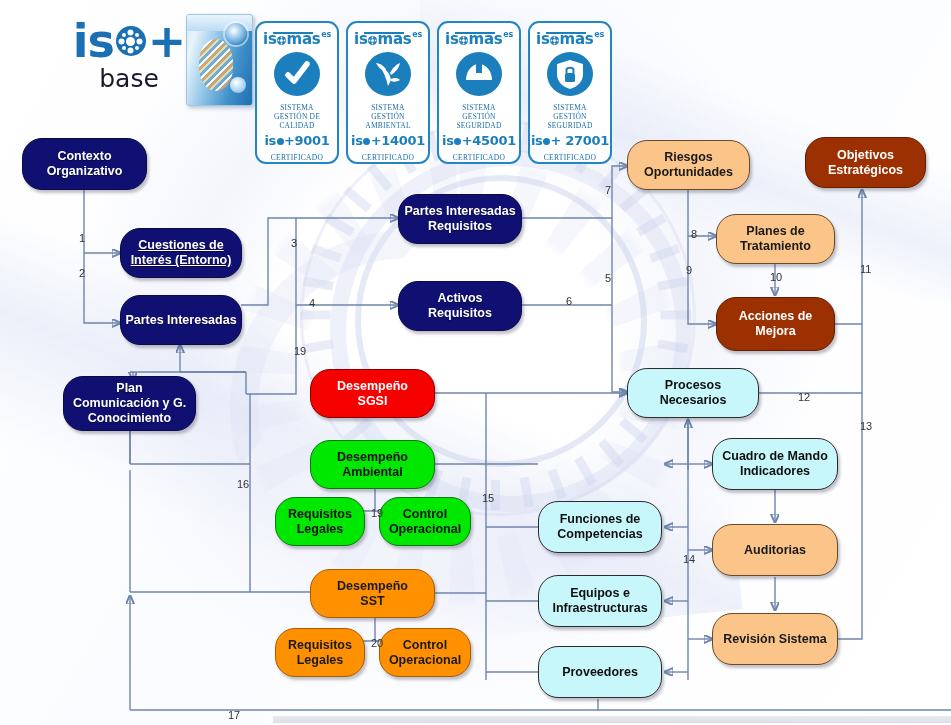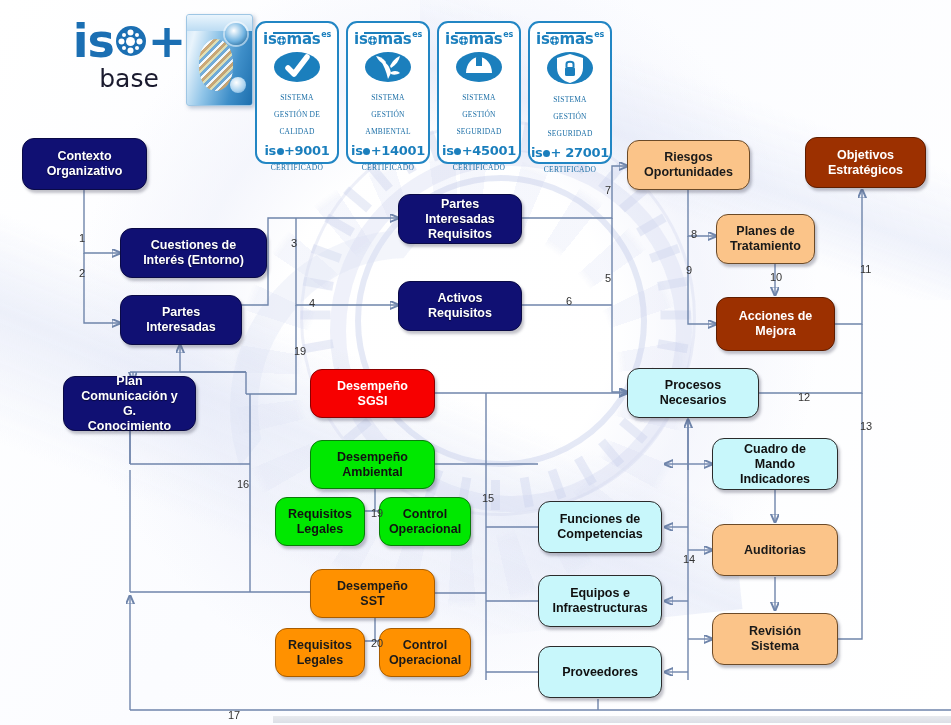--- a/index.html
+++ b/index.html
@@ -115,39 +115,39 @@
     box-shadow:0 -3px 0 -.6px #fff,0 3px 0 -.6px #fff,-3px 0 0 -.6px #fff,3px 0 0 -.6px #fff;
   }
   .badge .bsup{font-size:8px;font-weight:700;color:#1b7fbd;position:relative;top:-5px;margin-left:1px;}
   .badge .bline{width:40px;height:1.5px;background:#1b7fbd;position:absolute;left:16px;top:2px;}
   .badge .bcircle{
     width:46px;height:46px;border-radius:50%;background:#1b7fbd;margin-top:4px;
     display:flex;align-items:center;justify-content:center;color:#fff;
   }
   .badge .bsys{
     font-family:"Liberation Serif", serif;
-    font-size:7.5px;color:#1b6ea6;margin-top:7px;line-height:17px;text-align:center;letter-spacing:.2px;
+    font-size:7.5px;color:#1b6ea6;margin-top:7px;line-height:9px;text-align:center;letter-spacing:.2px;
   }
   .badge .bstd{
     font-family:"DejaVu Sans", sans-serif;font-weight:700;font-size:13px;color:#1b7fbd;margin-top:3px;
     display:flex;align-items:center;letter-spacing:-.3px;
   }
   .badge .bstd .dot{width:7px;height:7px;border-radius:50%;background:#1b7fbd;display:inline-block;margin:0 .5px;position:relative;top:1px;}
   .badge .bcert{
     font-family:"Liberation Serif", serif;font-size:7.5px;color:#1b6ea6;margin-top:5px;letter-spacing:.3px;
   }
 
   
   .node{
     position:absolute;box-sizing:border-box;
     display:flex;align-items:center;justify-content:center;text-align:center;
-    border-radius:12px;font-size:12.5px;font-weight:700;line-height:15px;
+    border-radius:20px;font-size:12.5px;font-weight:700;line-height:15px;
     border:1px solid rgba(0,0,0,.55);
     box-shadow:2px 3px 3px rgba(70,70,90,.33);
-    padding:2px 12px;
+    padding:2px 4px;
     font-family:"Liberation Sans", sans-serif;
   }
   .navy{background:#101073;color:#ffffff;border-color:#0a0a46;text-shadow:0 1px 1px rgba(0,0,0,.5);}
   .red{background:#f70000;color:#ffffff;border-color:#8a0000;}
   .green{background:#00e800;color:#111111;border-color:#0a7a0a;}
   .orange{background:#ff9100;color:#1a1a1a;border-color:#a85c00;}
   .peach{background:#fbc489;color:#1a1a1a;border-color:#6b4a28;}
   .brown{background:#9c3000;color:#ffffff;border-color:#5e1d00;}
   .cyan{background:#c8f7fb;color:#101010;border-color:#2b2b2b;}
 
@@ -378,38 +378,38 @@
 
     <path d="M180,372 L180,345" marker-end="url(#ah)"></path>
 
     <path d="M246,372 L130,372 L130,372"></path>
     <path d="M180,372 L246,372"></path>
     <path d="M246,372 L246,394"></path>
     <path d="M133,372 L133,380" marker-end="url(#ah)"></path>
   </svg>
 
   <div class="node navy" style="left:22px;top:138px;width:125px;height:52px;">Contexto<br>Organizativo</div>
-  <div class="node navy" style="left:120px;top:228px;width:147px;height:50px;">Cuestiones de<br>Interés (Entorno)</div>
+  <div class="node navy" style="left:120px;top:228px;width:122px;height:50px;text-decoration:underline;">Cuestiones de<br>Interés (Entorno)</div>
   <div class="node navy" style="left:120px;top:295px;width:122px;height:50px;">Partes Interesadas</div>
   <div class="node navy" style="left:63px;top:376px;width:133px;height:55px;">Plan<br>Comunicación y G.<br>Conocimiento</div>
 
   <div class="node navy" style="left:398px;top:194px;width:124px;height:50px;">Partes Interesadas<br>Requisitos</div>
   <div class="node navy" style="left:398px;top:281px;width:124px;height:50px;">Activos<br>Requisitos</div>
 
   <div class="node red" style="left:310px;top:369px;width:125px;height:49px;">Desempeño<br>SGSI</div>
   <div class="node green" style="left:310px;top:440px;width:125px;height:49px;">Desempeño<br>Ambiental</div>
   <div class="node green" style="left:275px;top:497px;width:90px;height:49px;">Requisitos<br>Legales</div>
   <div class="node green" style="left:379px;top:497px;width:92px;height:49px;">Control<br>Operacional</div>
 
   <div class="node orange" style="left:310px;top:569px;width:125px;height:49px;">Desempeño<br>SST</div>
   <div class="node orange" style="left:275px;top:628px;width:90px;height:49px;">Requisitos<br>Legales</div>
   <div class="node orange" style="left:379px;top:628px;width:92px;height:49px;">Control<br>Operacional</div>
 
   <div class="node peach" style="left:627px;top:140px;width:123px;height:50px;">Riesgos<br>Oportunidades</div>
-  <div class="node peach" style="left:716px;top:214px;width:99px;height:50px;">Planes de<br>Tratamiento</div>
+  <div class="node peach" style="left:716px;top:214px;width:119px;height:50px;">Planes de<br>Tratamiento</div>
   <div class="node brown" style="left:716px;top:297px;width:119px;height:54px;">Acciones de<br>Mejora</div>
   <div class="node brown" style="left:805px;top:137px;width:121px;height:51px;">Objetivos<br>Estratégicos</div>
 
   <div class="node cyan" style="left:627px;top:368px;width:132px;height:50px;">Procesos<br>Necesarios</div>
   <div class="node cyan" style="left:538px;top:501px;width:124px;height:52px;">Funciones de<br>Competencias</div>
   <div class="node cyan" style="left:538px;top:575px;width:124px;height:52px;">Equipos e<br>Infraestructuras</div>
   <div class="node cyan" style="left:538px;top:646px;width:124px;height:52px;">Proveedores</div>
 
   <div class="node cyan" style="left:712px;top:438px;width:126px;height:52px;">Cuadro de Mando<br>Indicadores</div>
   <div class="node peach" style="left:712px;top:524px;width:126px;height:52px;">Auditorias</div>

